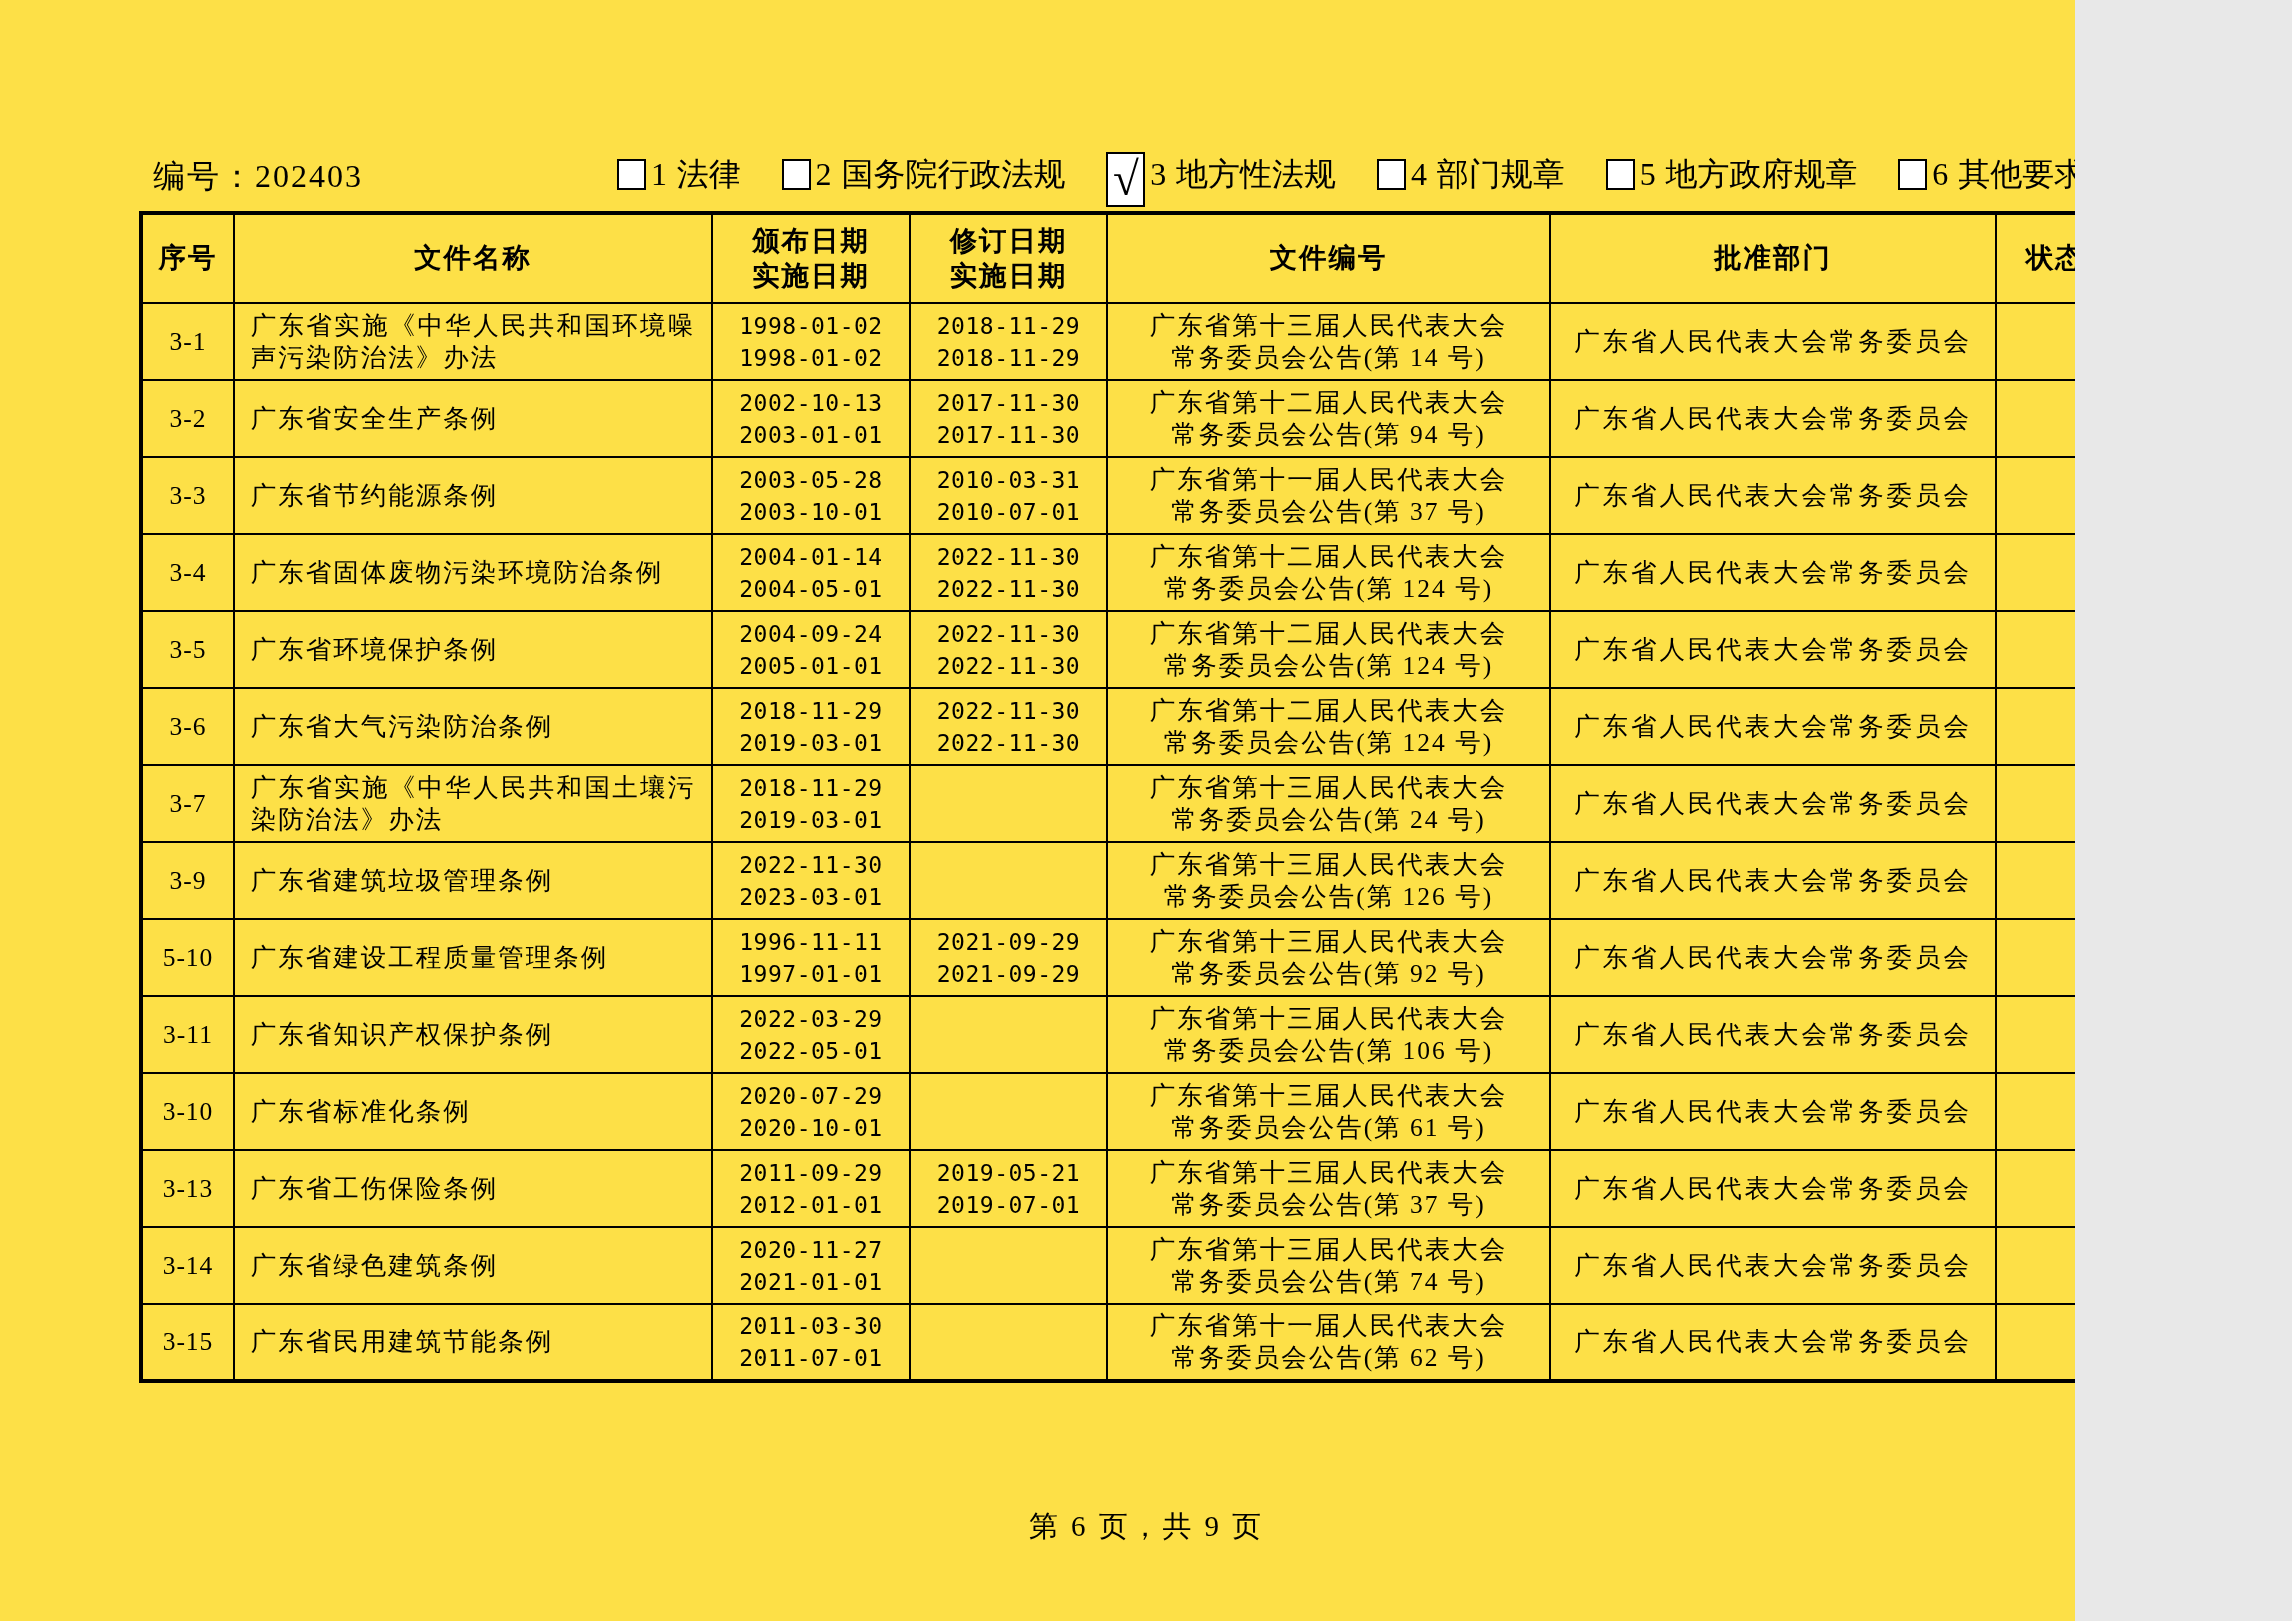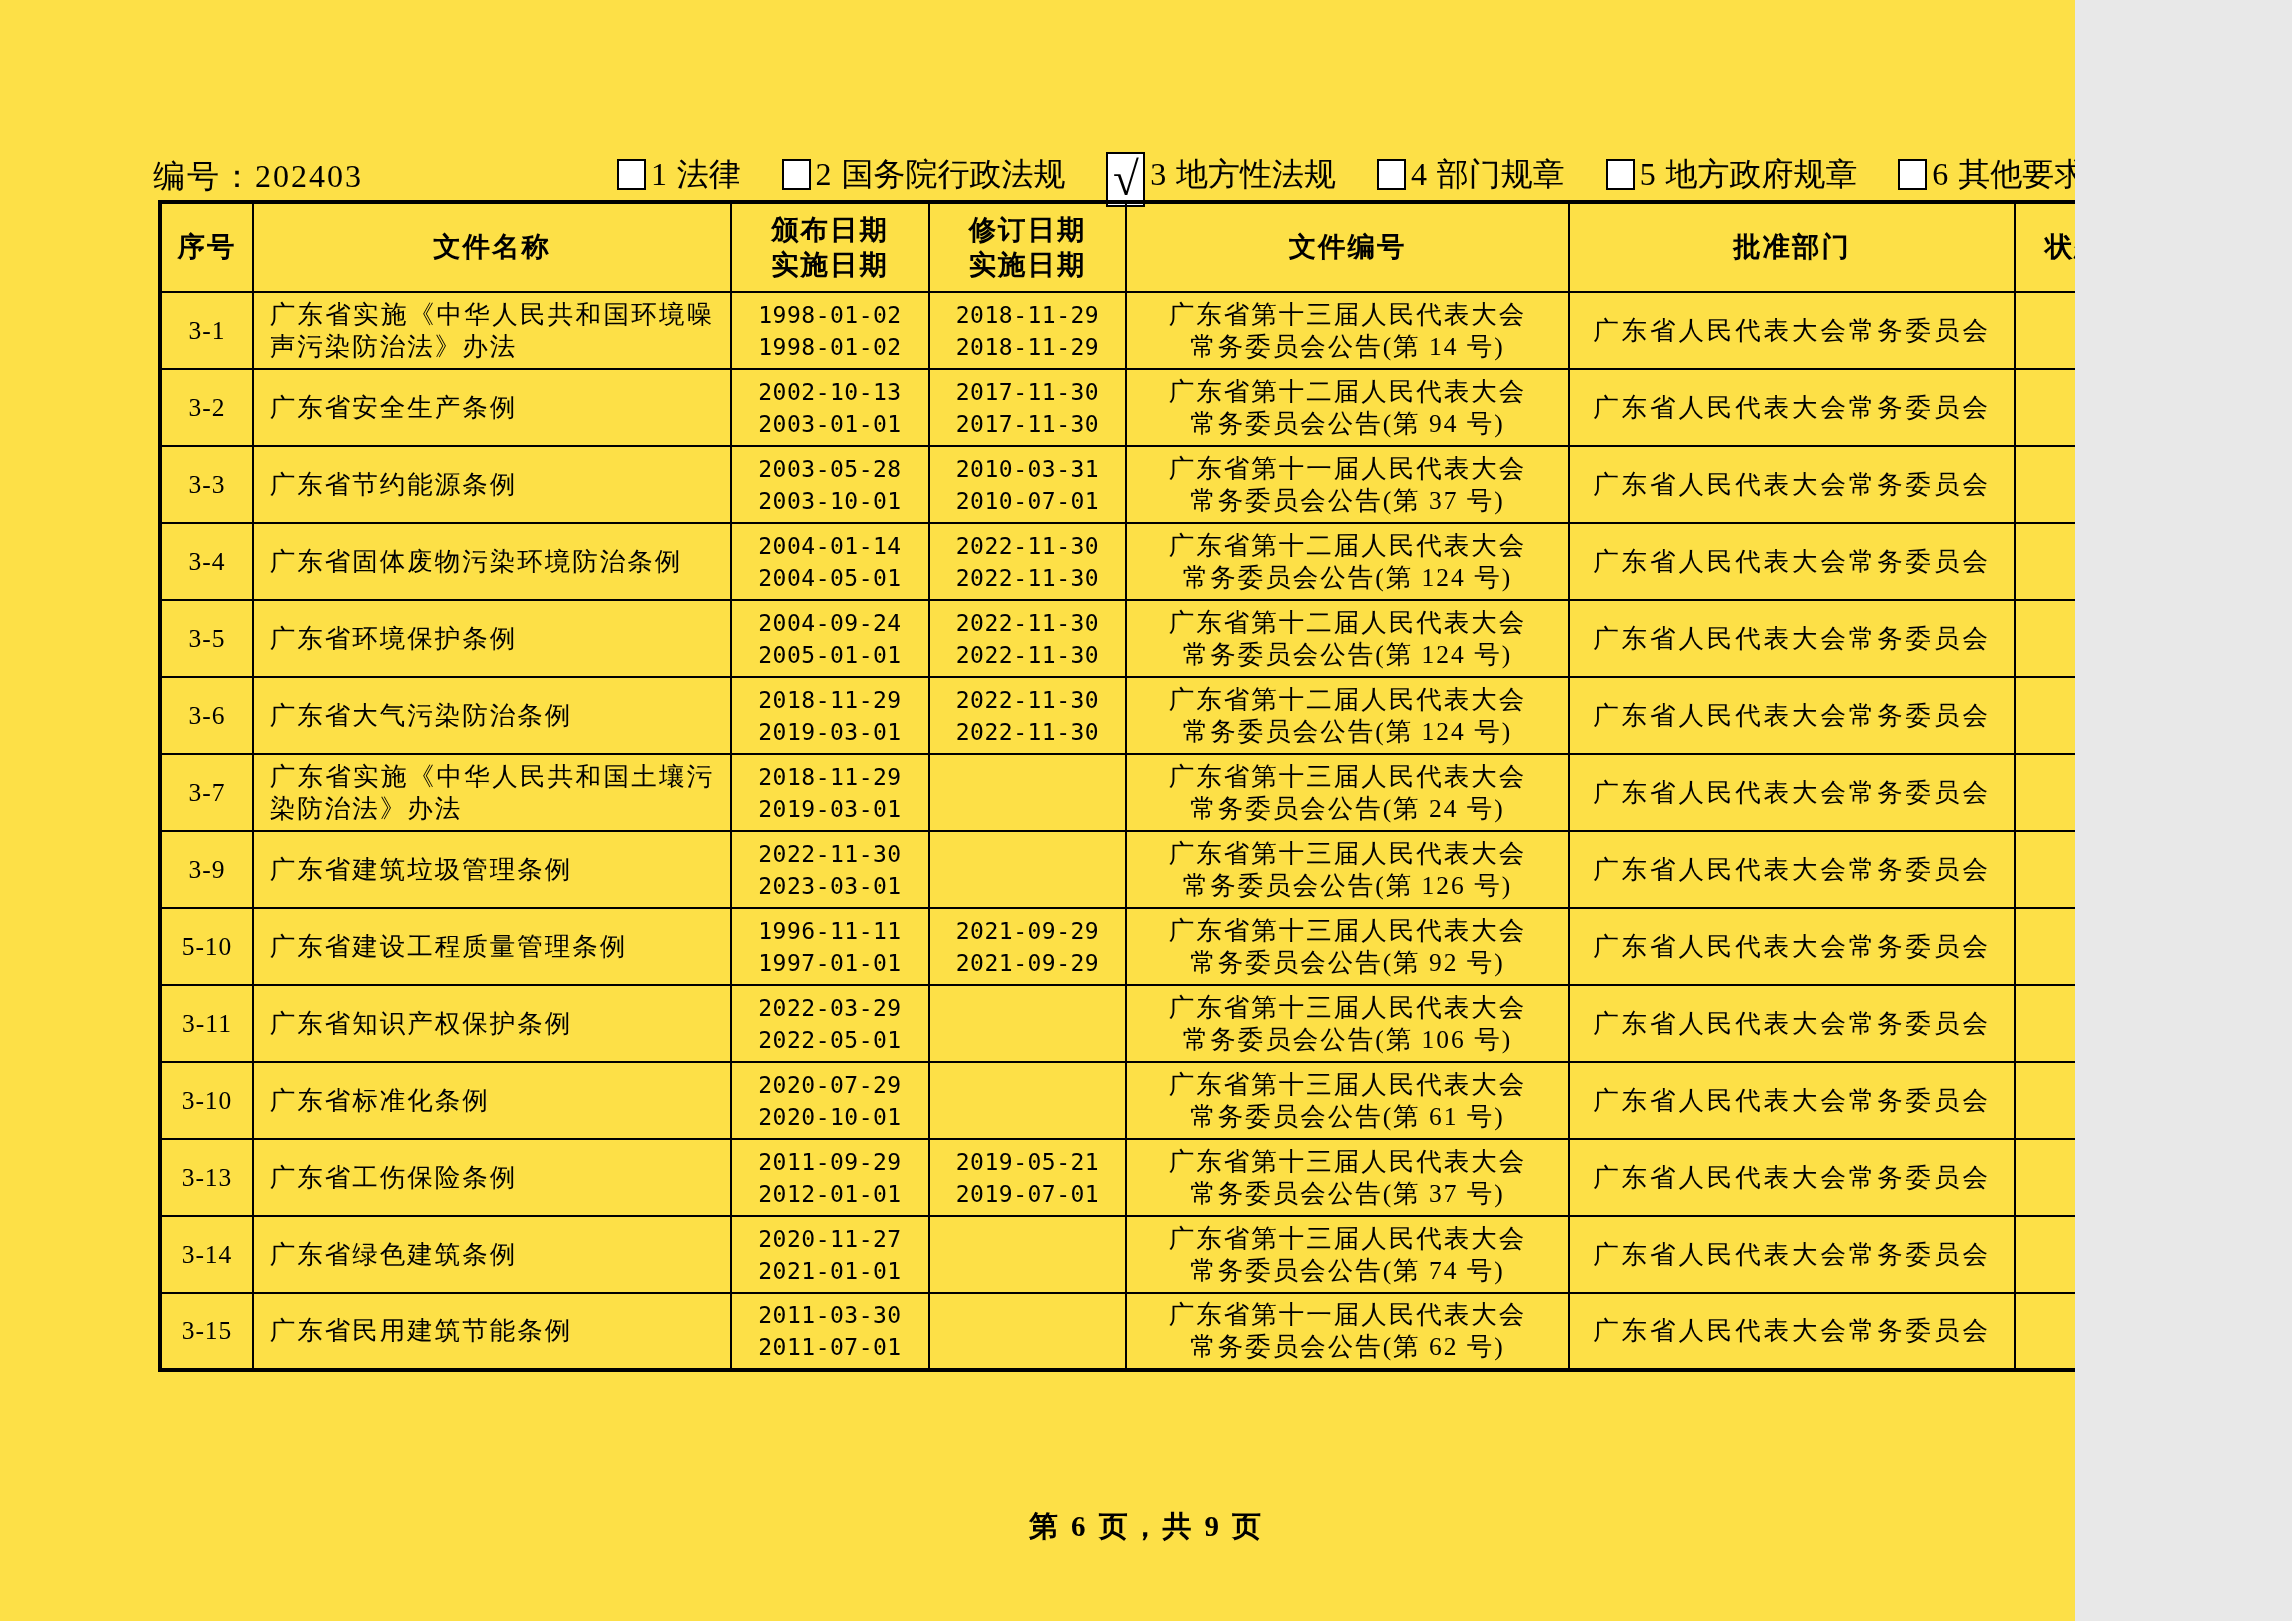--- a/index.html
+++ b/index.html
@@ -24,24 +24,23 @@
     margin-right:4.9px; font-size:29px; line-height:1;
   }
   .cb-option .cb-num { margin-right:9.8px; }
   .cb-option.checked .cb-box {
     width:39px; height:55px; border:2.9px solid #000; font-size:47px;
     position:relative; top:4.9px;
   }
 
   
   table.reg-table {
-    position:absolute; left:139px; top:200px; width:2044px;
+    position:absolute; left:139px; top:211px; width:2044px;
     border-collapse:collapse; table-layout:fixed;
     border:4.9px solid #000;
-    margin-left:19px;
   }
   .reg-table th, .reg-table td { border:2px solid #000; }
   .reg-table th {
     height:90px; font-size:27.4px; font-weight:bold; text-align:center;
     vertical-align:middle; white-space:pre-line; line-height:35px; letter-spacing:2px;
   }
   .reg-table td {
     height:77px; font-size:25.5px; line-height:32px; padding:4.9px 7.8px;
     text-align:center; vertical-align:middle;
   }
@@ -51,21 +50,21 @@
     padding-left:15.7px; padding-right:15.7px; letter-spacing:2px;
   }
   td.c-date { white-space:pre-line; letter-spacing:0.5px; font-family:"DejaVu Sans Mono","Liberation Mono",monospace; font-size:23px; }
   td.c-docno { white-space:pre-line; letter-spacing:2px; }
   td.c-appr { letter-spacing:2.9px; }
   td.c-status { letter-spacing:2px;padding-left:40px; }
 
   
   .footer {
     position:absolute; left:0; top:1507px; width:2293px; text-align:center;
-    font-size:29px; font-weight:bold; letter-spacing:2.9px;
+    font-size:29px; font-weight:normal; letter-spacing:2.9px;
   }
 </style>
 </head>
 <body>
 
 <div class="page">
 
   <div class="doc-no">编号：202403</div>
 
   <div class="cb-group" id="cb-group">

